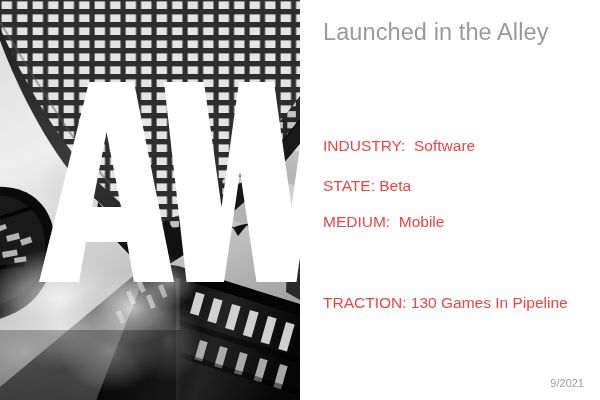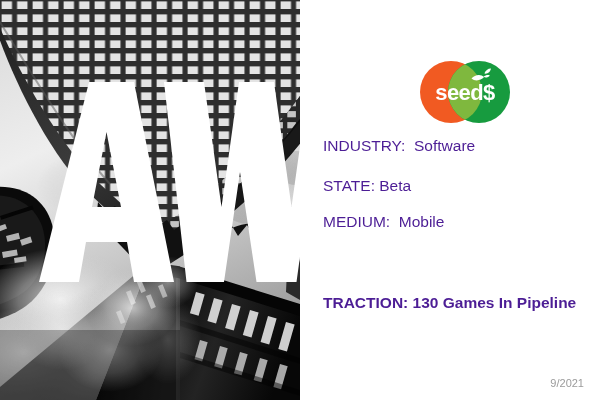--- a/index.html
+++ b/index.html
@@ -38,27 +38,27 @@
 
   
   #seeds-logo{
     position:absolute;left:115px;top:58px;width:100px;height:68px;
   }
   #seeds-logo svg{display:block;width:100px;height:68px;}
 
   
   .row{
     position:absolute;left:23px;
-    font-size:15.5px;color:#4c1d95;white-space:pre;line-height:1;
+    font-size:15.5px;color:#ef4444;white-space:pre;line-height:1;
   }
   #row0{top:138px;}
   #row1{top:178px;}
   #row2{top:214px;}
   #row3{top:258px;}
-  #row4{top:295px;font-weight:bold;}
+  #row4{top:295px;}
 
   #date{
     position:absolute;right:16px;bottom:11px;
     font-size:11px;color:#9b9b9b;line-height:1;
   }
 </style>
 </head>
 <body>
 
 <div id="slide">
@@ -241,44 +241,22 @@
 
           <path d="M28 2 L36 2 L39.5 27 L43 2 L50 2 L53.5 27 L57 2 L60 2 L54.5 42 L46.5 42 L43.2 20 L40 42 L32.5 42 Z"></path>
         </g>
       </svg>
 
     </div>
   </div>
 
   <div id="panel">
 
-
-    <div id="seeds-logo">
-      <svg viewBox="0 0 100 68">
-
-        <circle cx="36" cy="34" r="31" fill="#F15A22"></circle>
-
-        <circle cx="64" cy="34" r="31" fill="#179B3F"></circle>
-
-        <clipPath id="lensClip">
-            <circle cx="36" cy="34" r="31"></circle>
-          </clipPath>
-        <g clip-path="url(#lensClip)">
-          <circle cx="64" cy="34" r="31" fill="#7FB83E"></circle>
-        </g>
-
-        <g fill="#ffffff">
-          <path d="M56.5 20.5 c3.4 -4.2 9.6 -4.6 12.6 -1.4 c-3.6 3.9 -9.4 4.3 -12.6 1.4 Z"></path>
-          <path d="M69.4 15.6 c0.9 -3.0 3.8 -5.1 6.6 -5.0 c-0.6 3.3 -3.4 5.6 -6.6 5.0 Z"></path>
-          <path d="M68.6 18.8 c1.7 -1.5 4.2 -2.1 6.2 -1.4 c-1.6 2.1 -4.3 2.7 -6.2 1.4 Z"></path>
-        </g>
-
-        <text x="50" y="42" text-anchor="middle" font-family="Liberation Sans, sans-serif" font-size="22" font-weight="bold" fill="#ffffff" letter-spacing="-0.6">seed$</text>
-      </svg>
-    </div>
+    <div id="title">Launched in the Alley</div>
+
 
     <div class="row" id="row0">INDUSTRY:  Software</div>
     <div class="row" id="row2">MEDIUM:  Mobile</div>
     <div class="row" id="row1">STATE: Beta</div>
     <div class="row" id="row4">TRACTION: 130 Games In Pipeline</div>
 
     <div id="date">9/2021</div>
   </div>
 
 </div>

